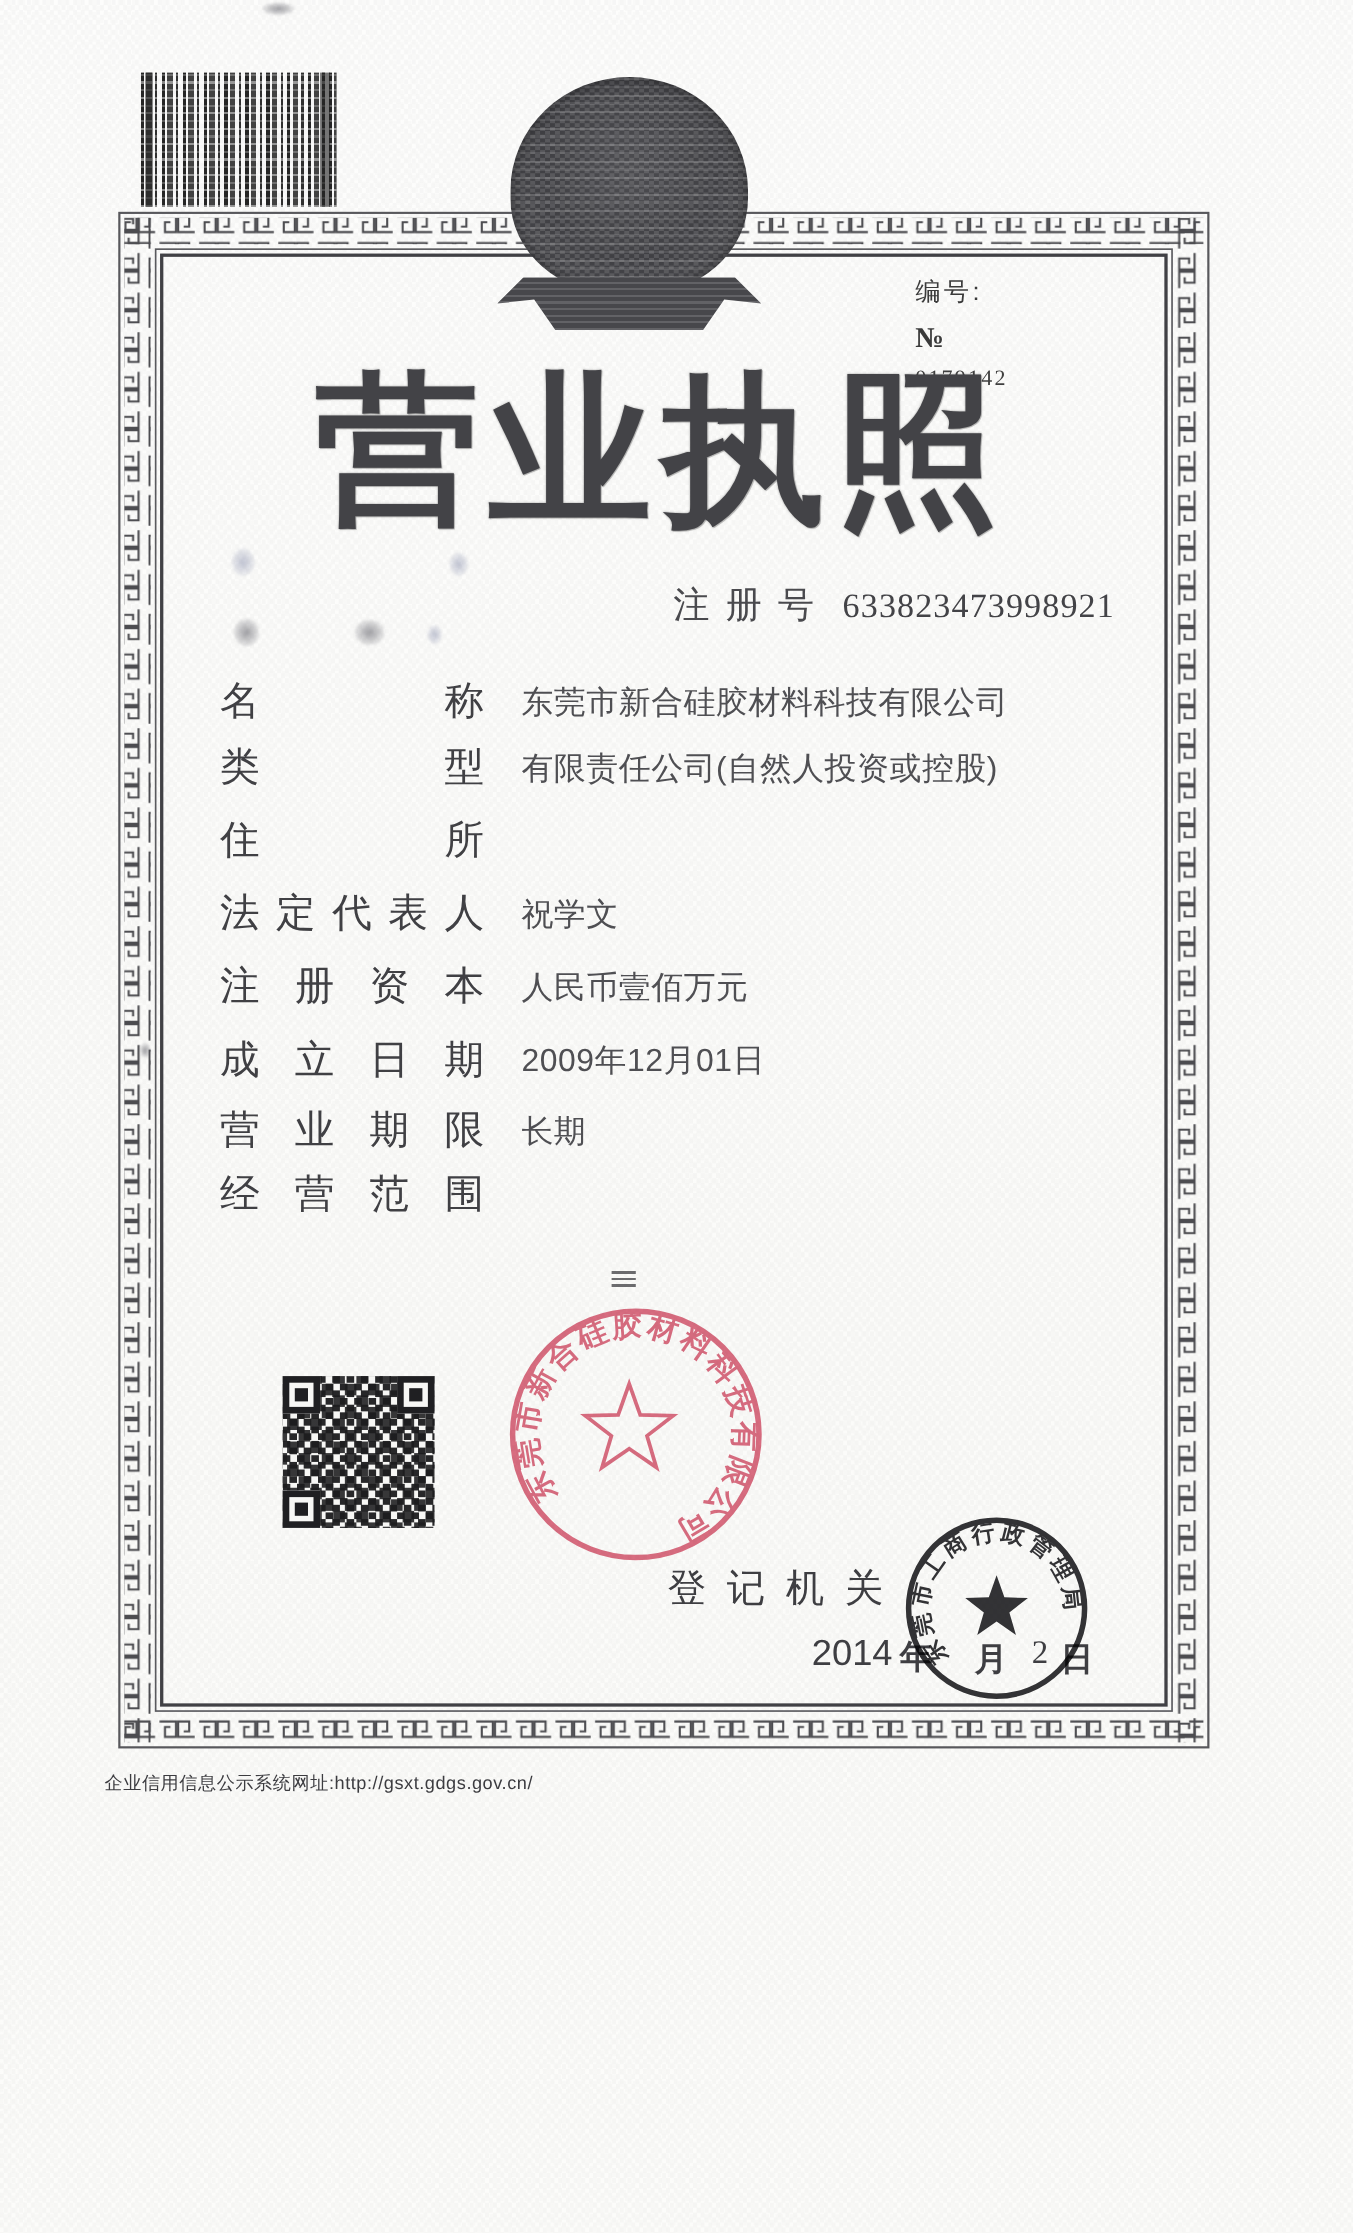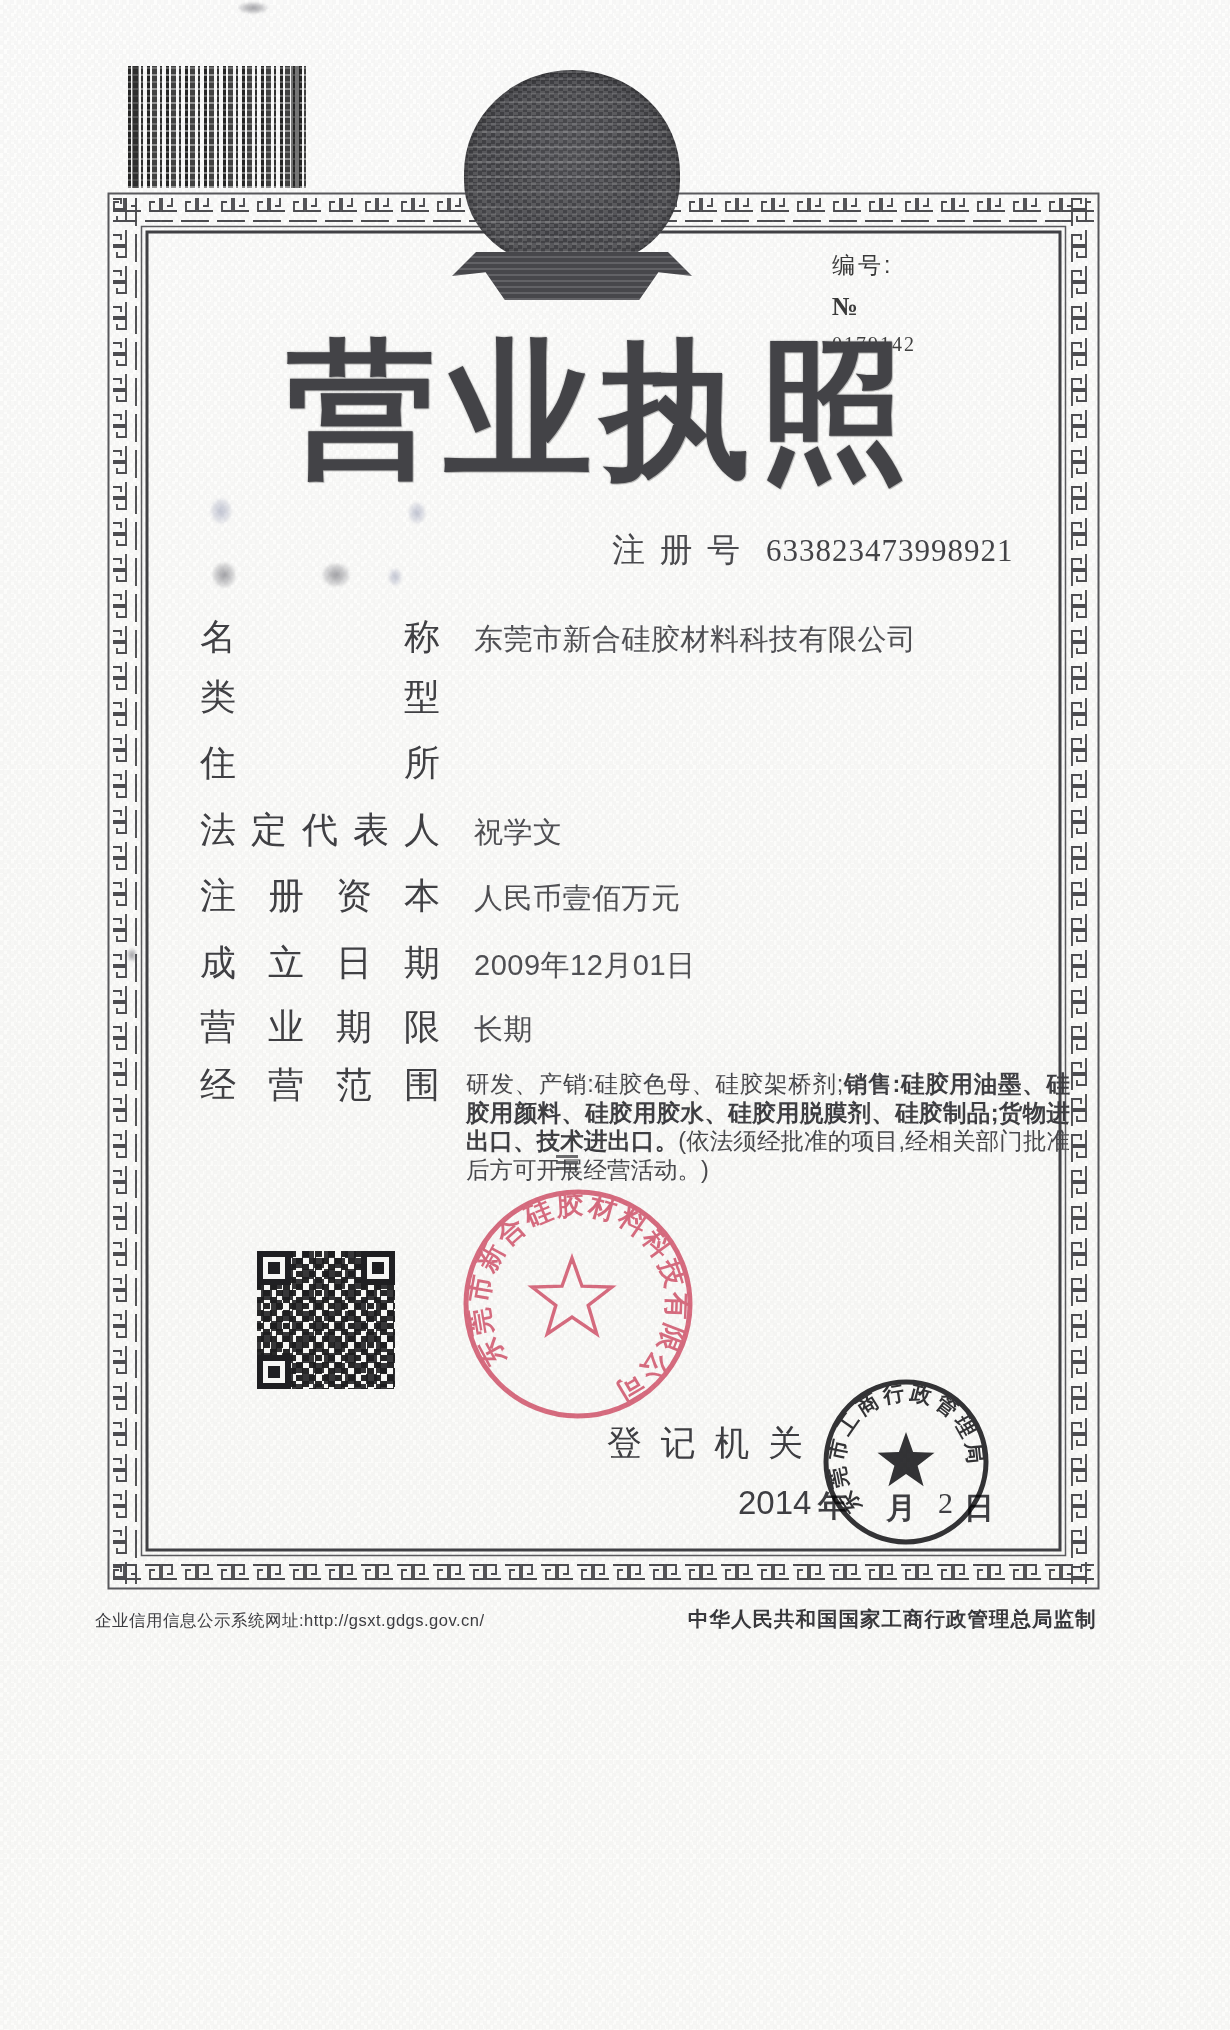--- a/index.html
+++ b/index.html
@@ -179,20 +179,21 @@
         <span>名</span>
         <span>称</span>
       </span>
     <span class="val">东莞市新合硅胶材料科技有限公司</span>
   </div>
   <div class="row" style="top:676px">
     <span class="lbl">
         <span>类</span>
         <span>型</span>
       </span>
+    <span class="val">有限责任公司(自然人投资或控股)</span>
   </div>
   <div class="row" style="top:742px">
     <span class="lbl">
         <span>住</span>
         <span>所</span>
       </span>
   </div>
   <div class="row" style="top:809px">
     <span class="lbl">
         <span>法</span>
@@ -230,21 +231,20 @@
       </span>
     <span class="val">长期</span>
   </div>
   <div class="row" style="top:1064px">
     <span class="lbl">
         <span>经</span>
         <span>营</span>
         <span>范</span>
         <span>围</span>
       </span>
-    <span class="scope-val"><span>研发、产销:硅胶色母、硅胶架桥剂;</span><span class="b">销售:硅胶用油墨、硅胶用颜料、硅胶用胶水、硅胶用脱膜剂、硅胶制品;货物进出口、技术进出口。</span><span>(依法须经批准的项目,经相关部门批准后方可开展经营活动。)</span></span>
   </div>
 
   <div class="tri-lines"></div>
   <div class="smudge" style="left:210px;top:498px;width:22px;height:26px"></div>
   <div class="smudge" style="left:408px;top:502px;width:18px;height:22px"></div>
   <div class="smudge dark" style="left:212px;top:562px;width:24px;height:26px"></div>
   <div class="smudge dark" style="left:322px;top:563px;width:28px;height:24px"></div>
   <div class="smudge" style="left:388px;top:568px;width:14px;height:18px"></div>
   <div class="smudge dark" style="left:127px;top:948px;width:10px;height:14px"></div>
   <div class="smudge dark" style="left:238px;top:2px;width:30px;height:12px"></div>
@@ -286,15 +286,14 @@
       <path id="blackring" d="M -62,0 A 62,62 0 1,1 62,0 A 62,62 0 1,1 -62,0" fill="none"></path>
     </defs>
     <circle cx="0" cy="0" r="80" fill="none" stroke="#242427" stroke-width="5"></circle>
     <polygon points="0,-30 7.1,-9.9 28.5,-9.3 11.6,3.8 17.6,24.3 0,12.1 -17.6,24.3 -11.6,3.8 -28.5,-9.3 -7.1,-9.9" fill="#242427"></polygon>
     <text fill="#242427" font-size="21" font-weight="700" transform="rotate(-46)" font-family="Liberation Sans, sans-serif" letter-spacing="4">
       <textPath href="#blackring" startOffset="0">东莞市工商行政管理局</textPath>
     </text>
   </svg>
 
   <div class="footer-left">企业信用信息公示系统网址:http://gsxt.gdgs.gov.cn/</div>
-  <div class="footer-right">中华人民共和国国家工商行政管理总局监制</div>
 
 </div>
 
 </body></html>

